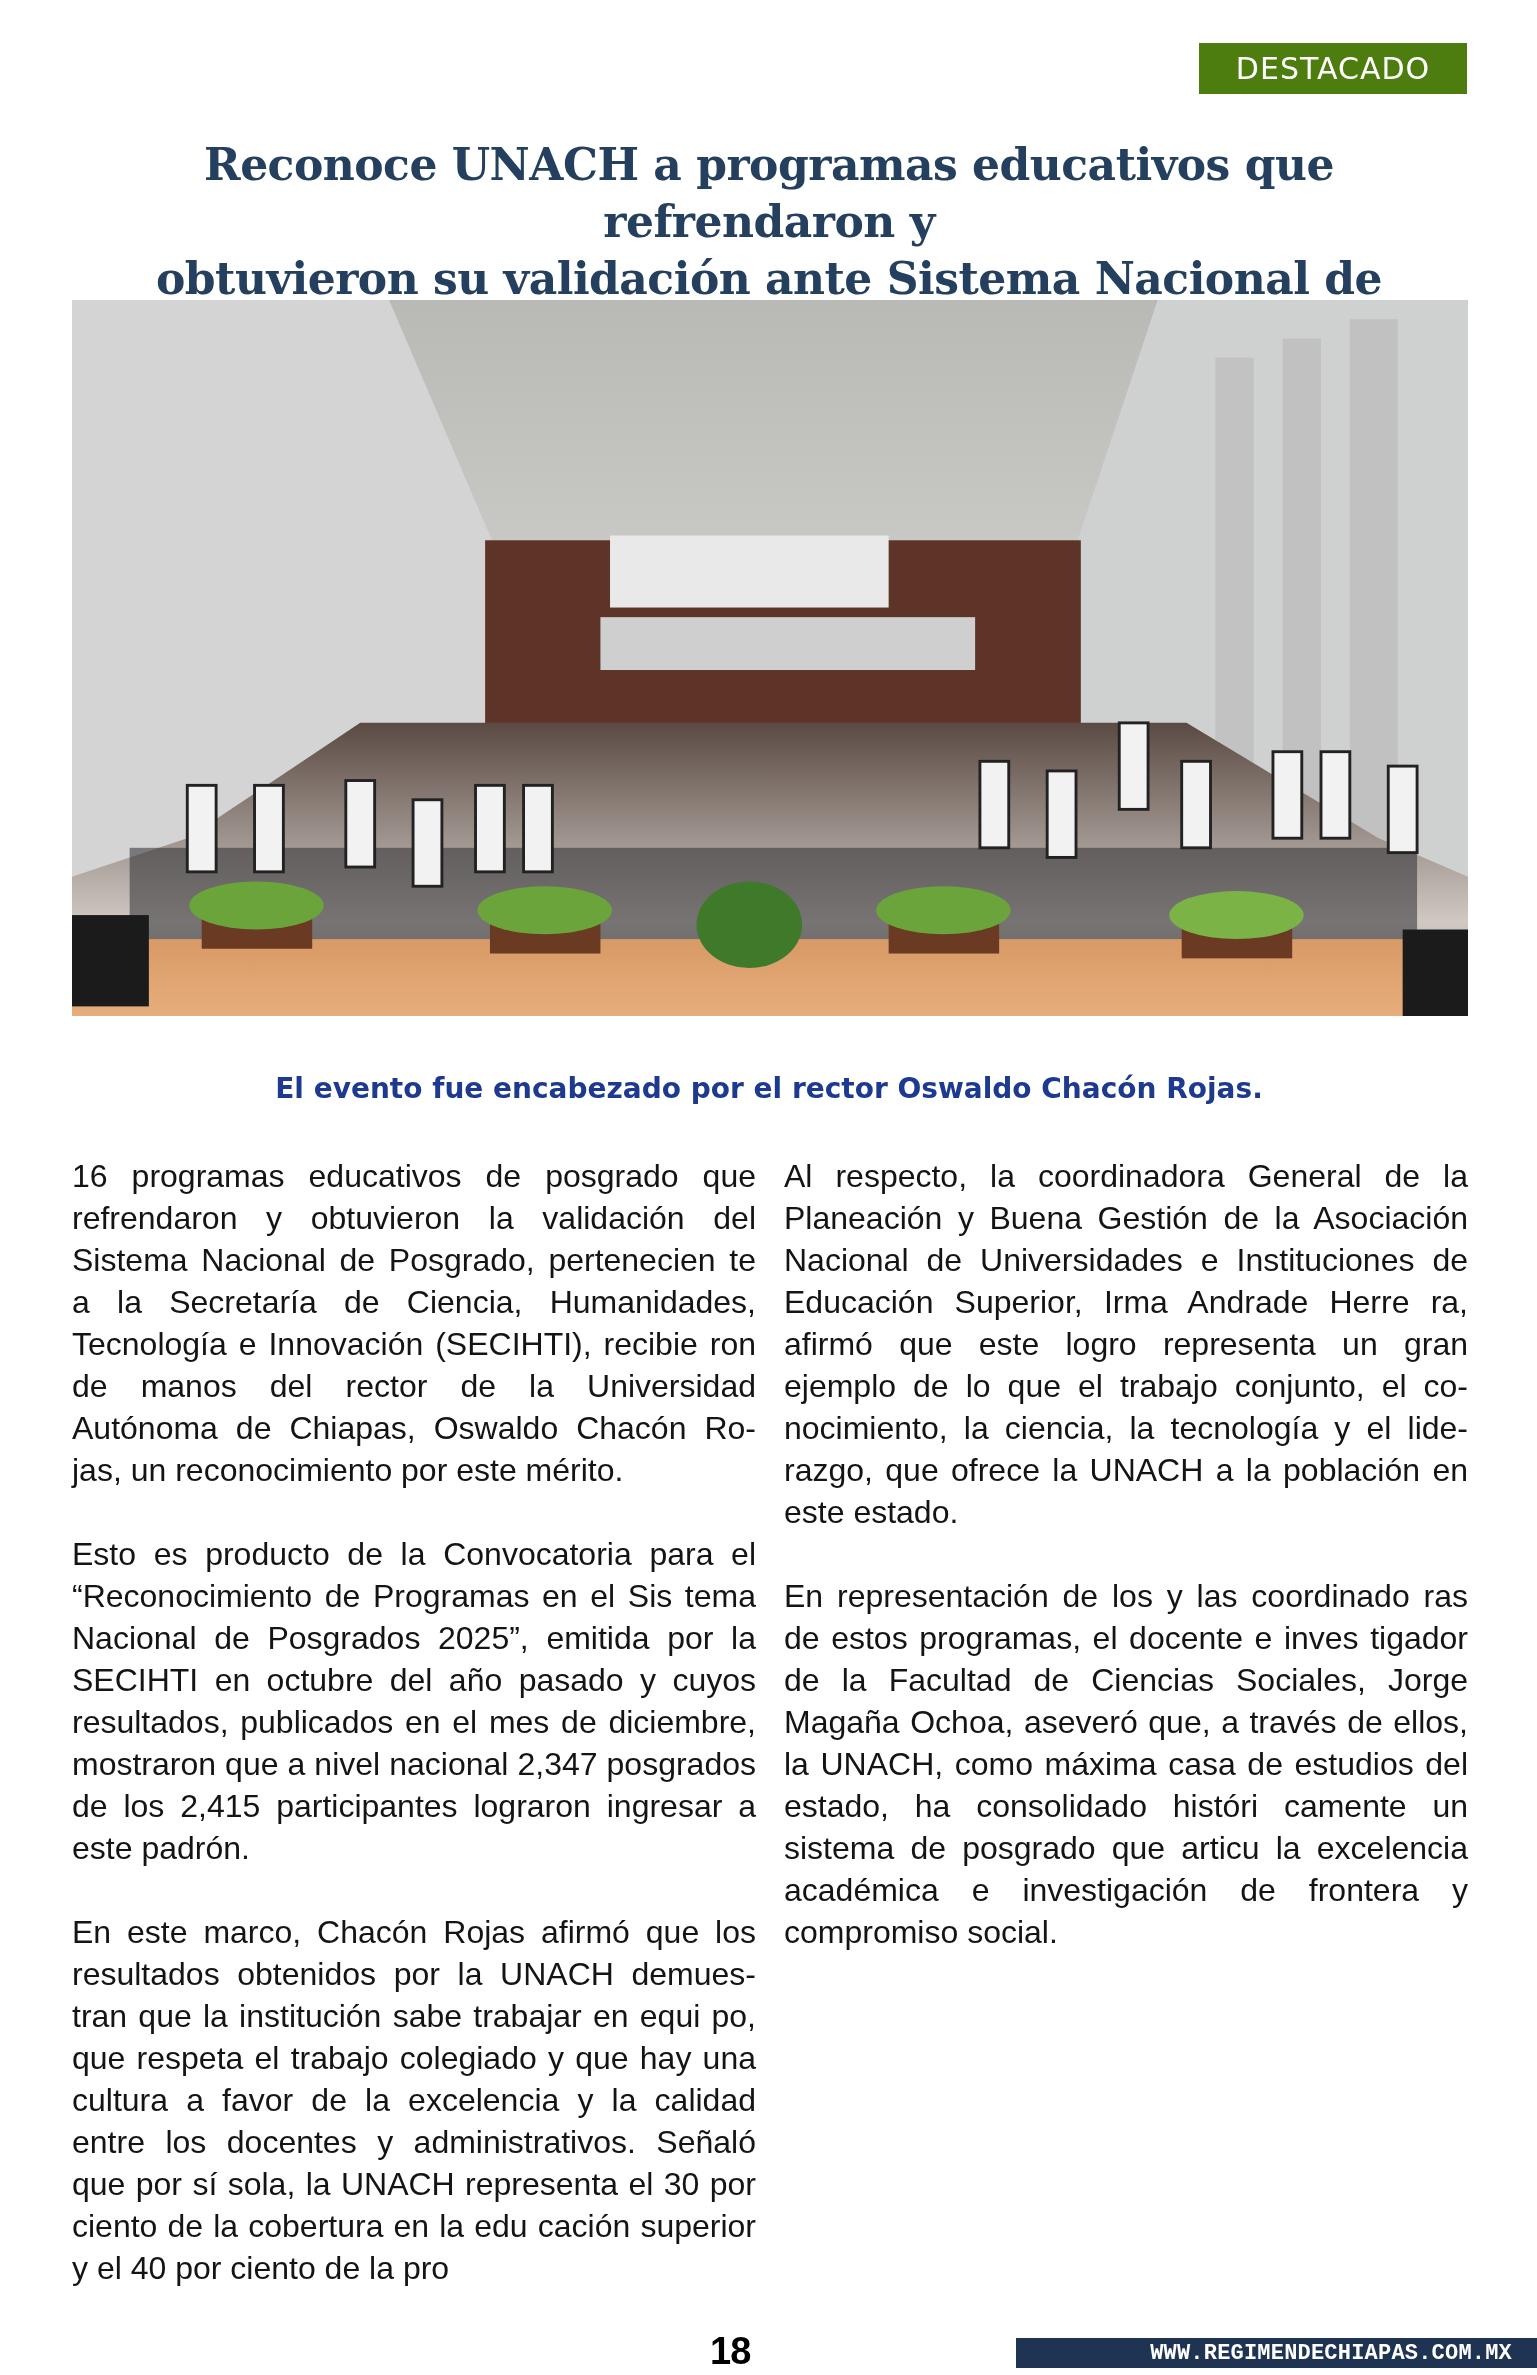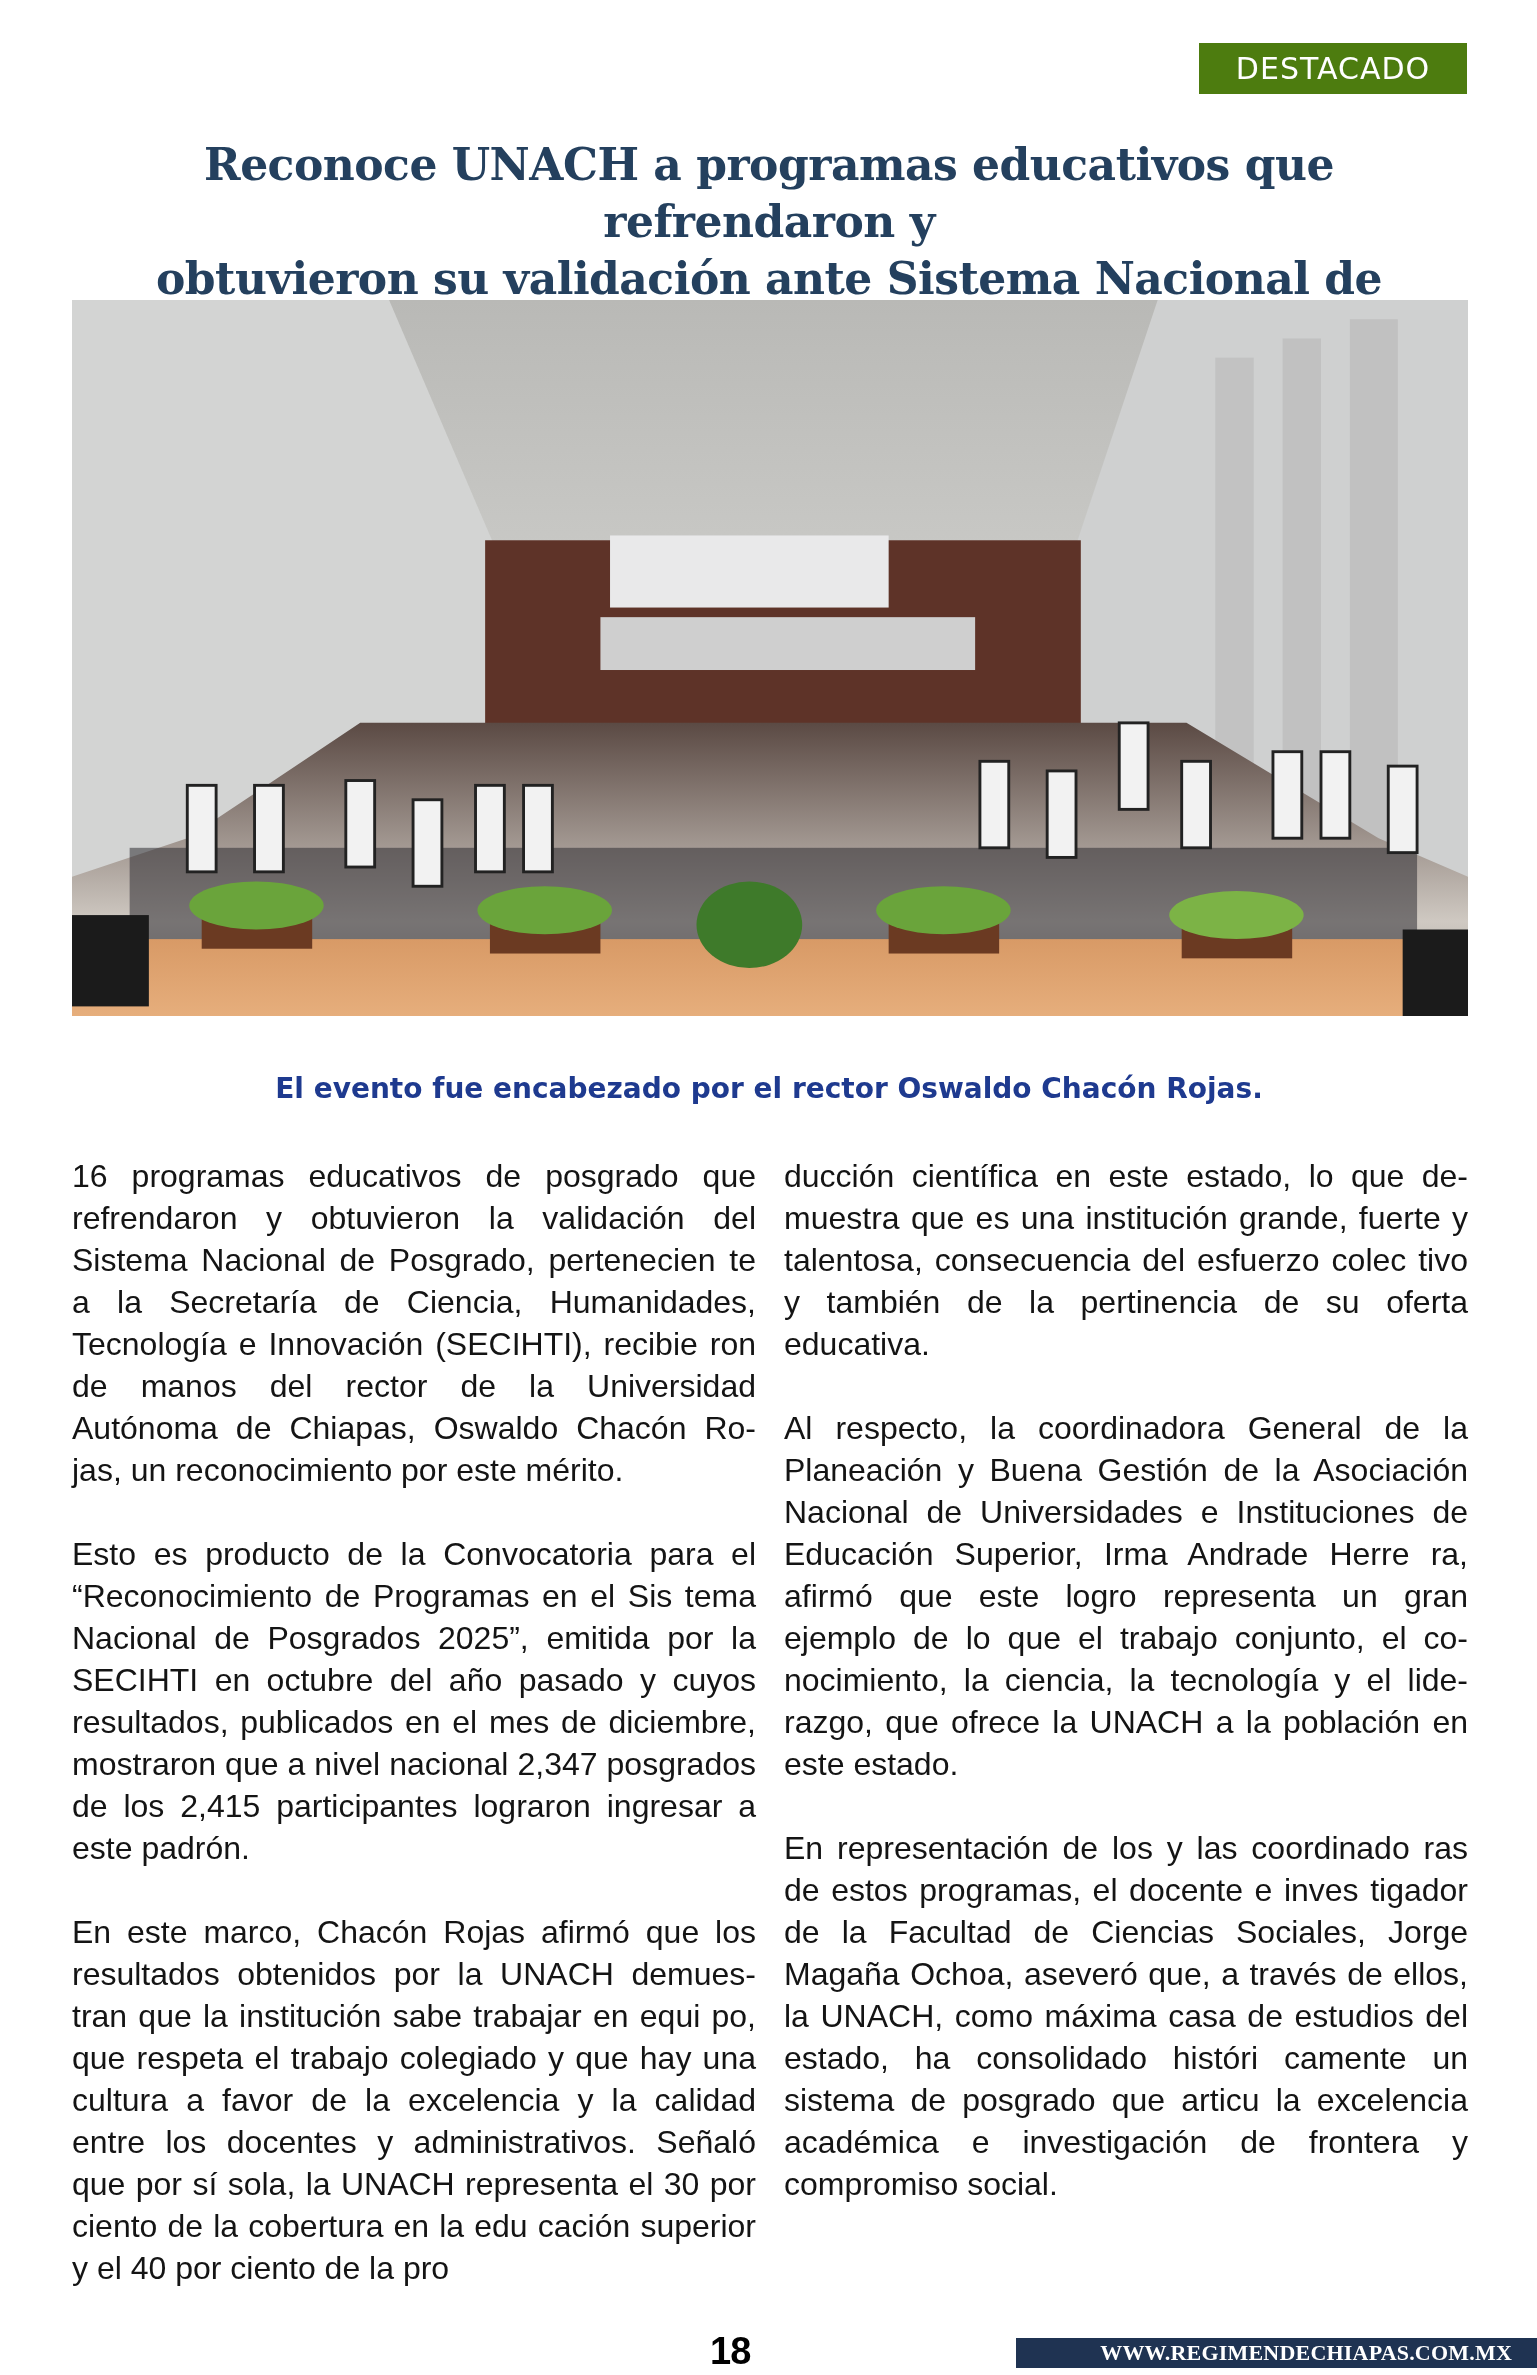--- a/index.html
+++ b/index.html
@@ -21,21 +21,21 @@
          font-family:"Liberation Sans", sans-serif; font-size:32px; line-height:42px;
          color:#141414; text-align:justify; hyphens:manual; }
   .col.left { left:72px; }
   .col.right { left:784px; }
   .col p { margin:0 0 42px 0; }
   .col p.last { margin-bottom:0; }
   .pagenum { position:absolute; left:710px; top:2330px; font-family:"Liberation Sans", sans-serif;
              font-weight:bold; font-size:38px; color:#000; letter-spacing:-1px; }
   .footer-bar { position:absolute; left:1016px; top:2338px; width:521px; height:30px; background:#1f3352;
                 color:#fff; display:flex; align-items:center; justify-content:flex-end; padding-right:25px;
-                box-sizing:border-box; font-family:Liberation Serif, serif; font-weight:bold;
+                box-sizing:border-box; font-family:Liberation Mono, monospace; font-weight:bold;
                 font-size:22px; letter-spacing:0.2px; }
 </style>
 </head>
 <body>
 
 <div class="badge">
   <span>DESTACADO</span>
 </div>
 
 <h1 class="title">
@@ -116,21 +116,20 @@
 
 <div class="caption">El evento fue encabezado por el rector Oswaldo Chacón Rojas.</div>
 
 <div class="col left">
   <p>16 programas educativos de posgrado que refrendaron y obtuvieron la validación del Sistema Nacional de Posgrado, pertenecien­ te a la Secretaría de Ciencia, Humanidades, Tecnología e Innovación (SECIHTI), recibie­ ron de manos del rector de la Universidad Autónoma de Chiapas, Oswaldo Chacón Ro­ jas, un reconocimiento por este mérito.</p>
   <p>Esto es producto de la Convocatoria para el “Reconocimiento de Programas en el Sis­ tema Nacional de Posgrados 2025”, emitida por la SECIHTI en octubre del año pasado y cuyos resultados, publicados en el mes de diciembre, mostraron que a nivel nacional 2,347 posgrados de los 2,415 participantes lograron ingresar a este padrón.</p>
   <p class="last">En este marco, Chacón Rojas afirmó que los resultados obtenidos por la UNACH demues­ tran que la institución sabe trabajar en equi­ po, que respeta el trabajo colegiado y que hay una cultura a favor de la excelencia y la calidad entre los docentes y administrativos. Señaló que por sí sola, la UNACH representa el 30 por ciento de la cobertura en la edu­ cación superior y el 40 por ciento de la pro­</p>
 </div>
 
 <div class="col right">
-  <p>ducción científica en este estado, lo que de­ muestra que es una institución grande, fuerte y talentosa, consecuencia del esfuerzo colec­ tivo y también de la pertinencia de su oferta educativa.</p>
   <p>Al respecto, la coordinadora General de la Planeación y Buena Gestión de la Asociación Nacional de Universidades e Instituciones de Educación Superior, Irma Andrade Herre­ ra, afirmó que este logro representa un gran ejemplo de lo que el trabajo conjunto, el co­ nocimiento, la ciencia, la tecnología y el lide­ razgo, que ofrece la UNACH a la población en este estado.</p>
   <p class="last">En representación de los y las coordinado­ ras de estos programas, el docente e inves­ tigador de la Facultad de Ciencias Sociales, Jorge Magaña Ochoa, aseveró que, a través de ellos, la UNACH, como máxima casa de estudios del estado, ha consolidado históri­ camente un sistema de posgrado que articu­ la excelencia académica e investigación de frontera y compromiso social.</p>
 </div>
 
 <div class="pagenum">18</div>
 
 <div class="footer-bar">
   <span>WWW.REGIMENDECHIAPAS.COM.MX</span>
 </div>
 

